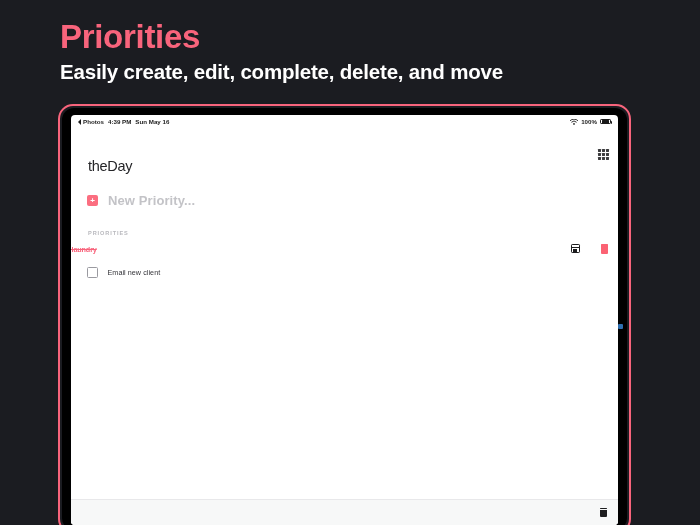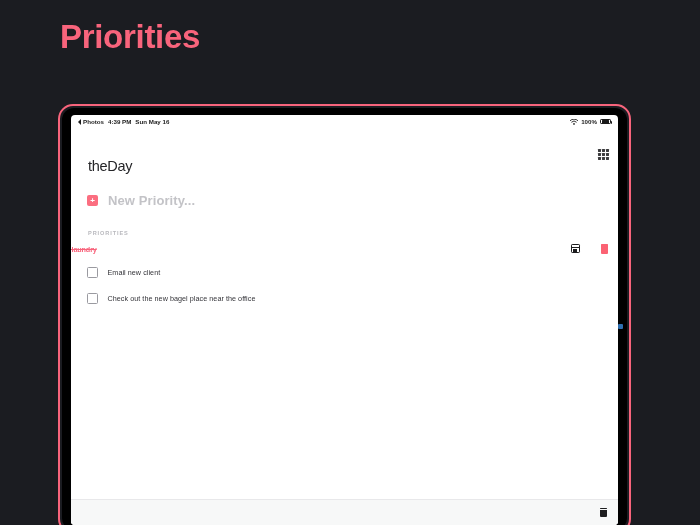--- a/index.html
+++ b/index.html
@@ -164,20 +164,21 @@
     position:absolute;left:0.3px;top:0.2px;width:6.4px;height:1.3px;
     background:#1d1d1f;border-radius:0.6px;
   }
 </style>
 </head>
 <body>
 
 <div class="page">
 
   <div class="headline">Priorities</div>
+  <div class="subhead">Easily create, edit, complete, delete, and move</div>
 
   <div class="device-outline"></div>
 
   <div class="device-bezel">
     <div class="bezel-dot"></div>
   </div>
 
   <div class="screen">
 
     <div class="statusbar">
@@ -234,24 +235,20 @@
               <span class="body"></span>
           </div>
         </div>
       </div>
 
       <div class="task t1">
         <div class="checkbox"></div>
         <div class="task-label">Email new client</div>
       </div>
 
-      <div class="task t2">
-        <div class="checkbox"></div>
-        <div class="task-label">Check out the new bagel place near the office</div>
-      </div>
 
       <div class="bottom-bar">
         <div class="trash-dark">
           <span class="lid"></span>
             <span class="body"></span>
         </div>
       </div>
 
     </div>
   </div>

